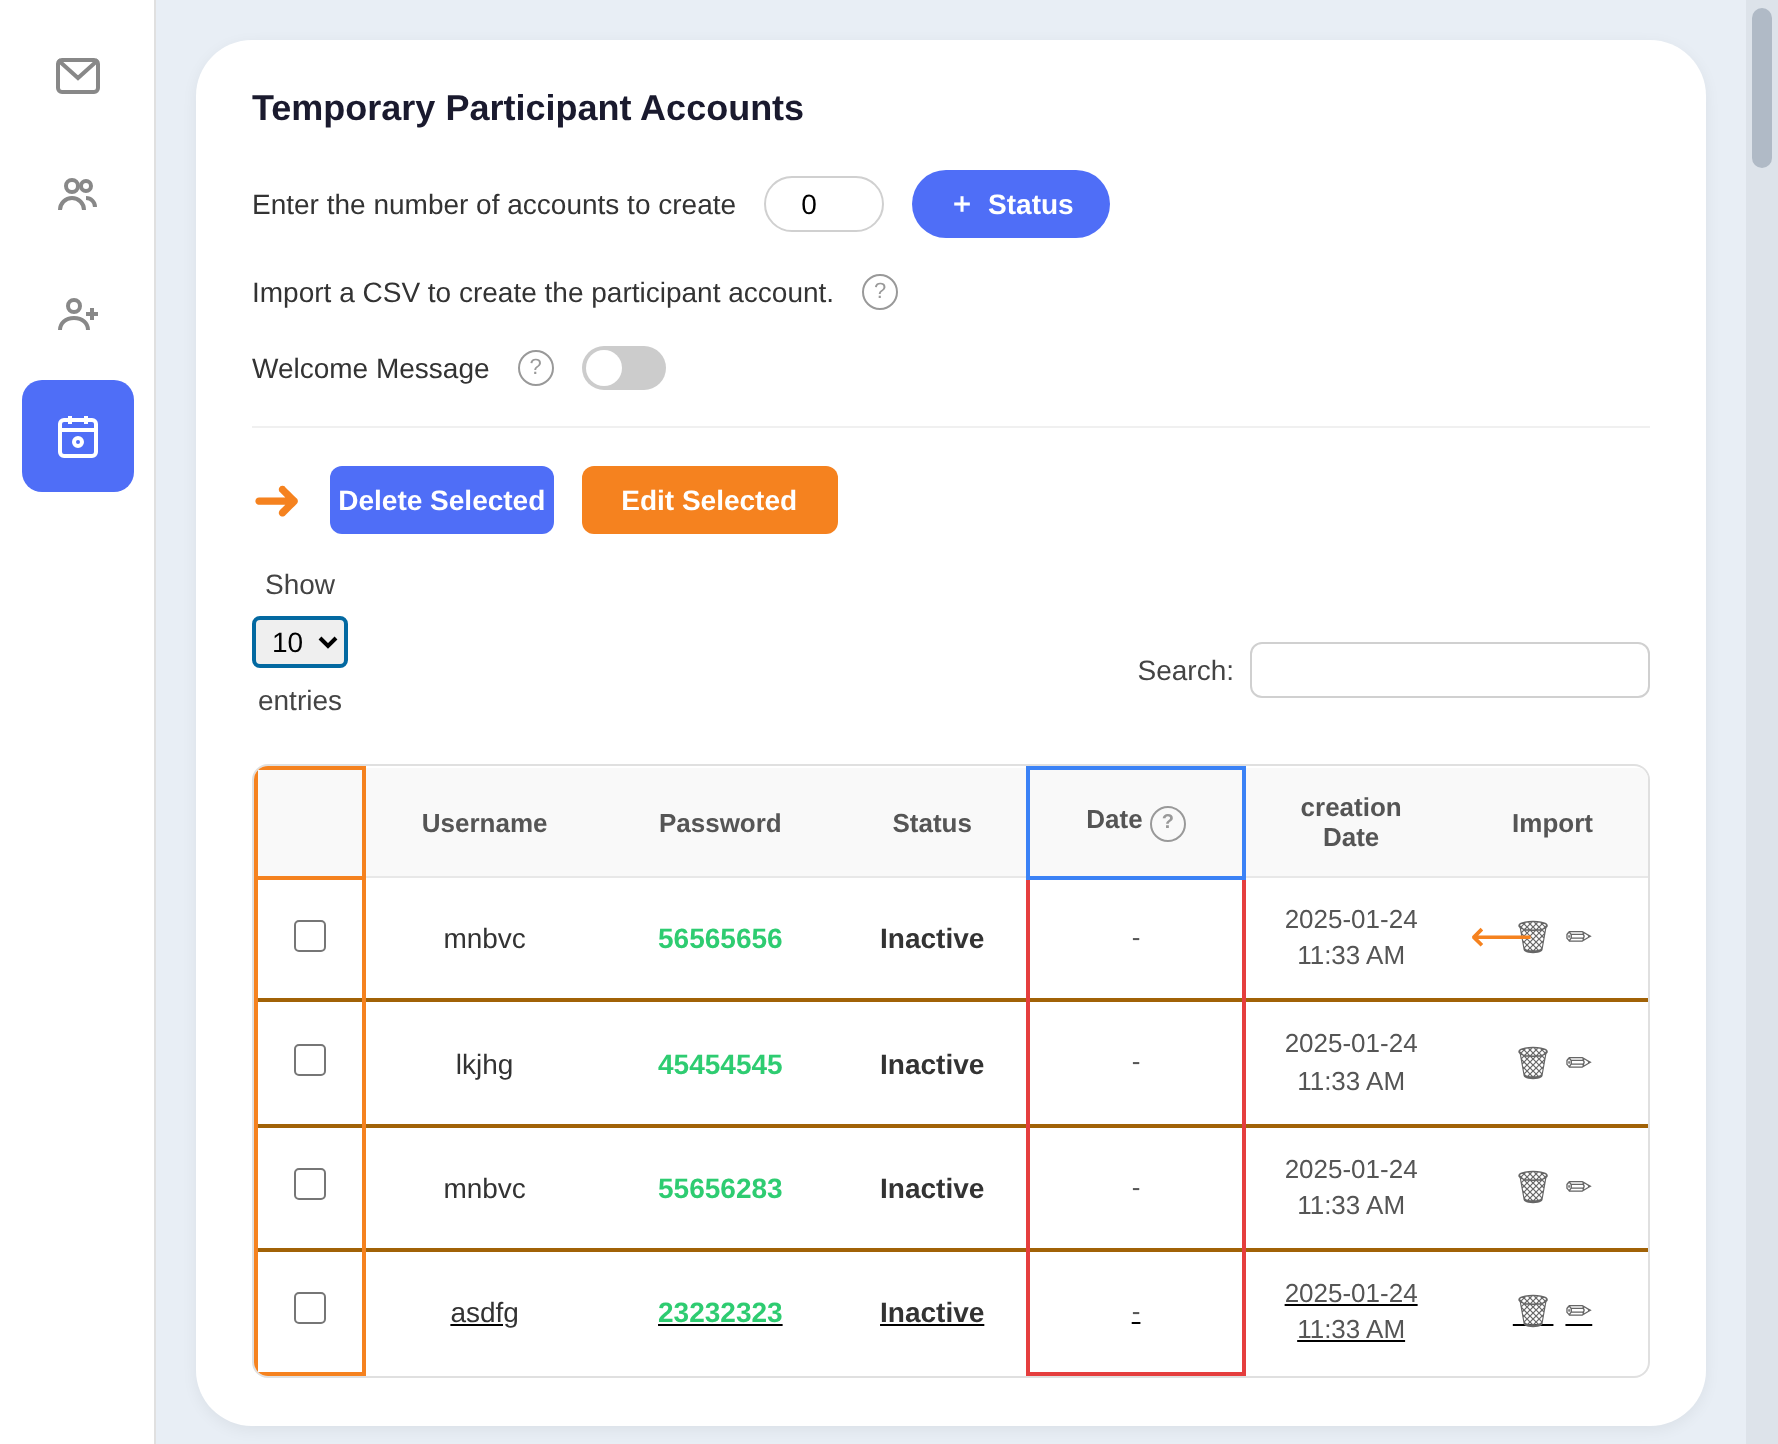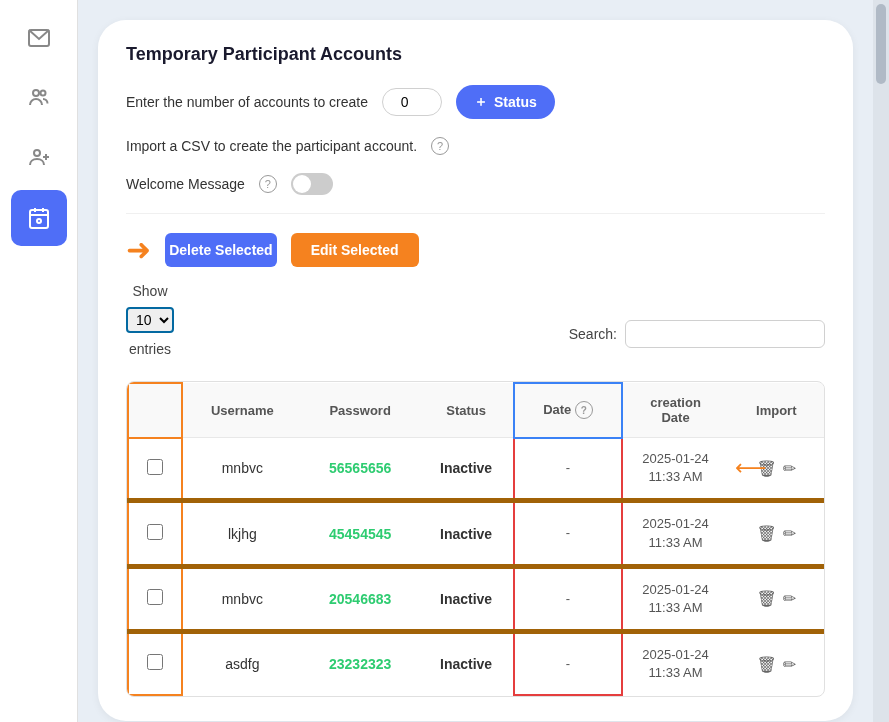--- a/index.html
+++ b/index.html
@@ -230,24 +230,25 @@
     }
     thead th {
       padding: 12px 26px;
       text-align: center;
       font-weight: 600;
       color: #555;
       font-size: 13px;
       border-bottom: 1px solid #e8e8e8;
     }
     tbody tr {
-      border-bottom: 5px solid #a16207;
+      border-bottom: 2px solid #a16207;
     }
     tbody tr:last-child {
       border-bottom: none;
+      text-decoration: underline;
     }
     tbody td {
       padding: 12px 10px;
       text-align: center;
       color: #333;
       font-size: 14px;
     }
     .password-text {
       color: #2ecc71;
       font-weight: 700;
@@ -443,21 +444,21 @@
                     <span class="icon-btn">✏</span>
                   </div>
                 </td>
               </tr>
 
               <tr>
                 <td class="checkbox-cell" style="border-left:2.5px solid #f5821f; border-right:2.5px solid #f5821f;">
                   <input type="checkbox" style="">
                 </td>
                 <td>mnbvc</td>
-                <td class="password-text">20546683</td>
+                <td class="password-text">55656283</td>
                 <td class="status-inactive">Inactive</td>
                 <td class="date-col" style="border-left:2px solid #e53e3e; border-right:2px solid #e53e3e;">-</td>
                 <td class="date-col">2025-01-24<br>11:33 AM</td>
                 <td>
                   <div class="action-icons">
                     <span class="icon-btn">🗑</span>
                     <span class="icon-btn">✏</span>
                   </div>
                 </td>
               </tr>

